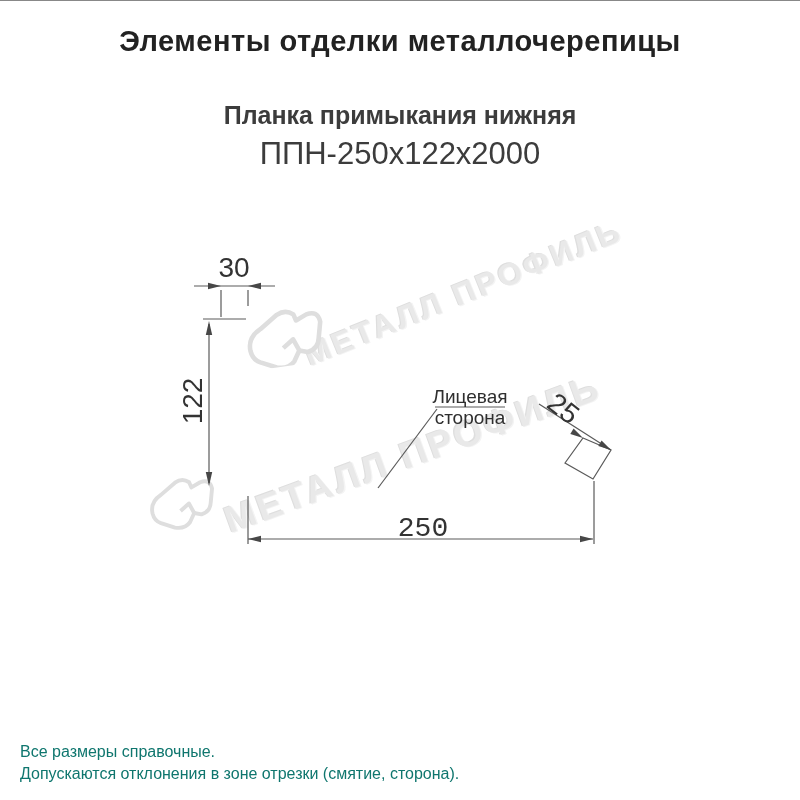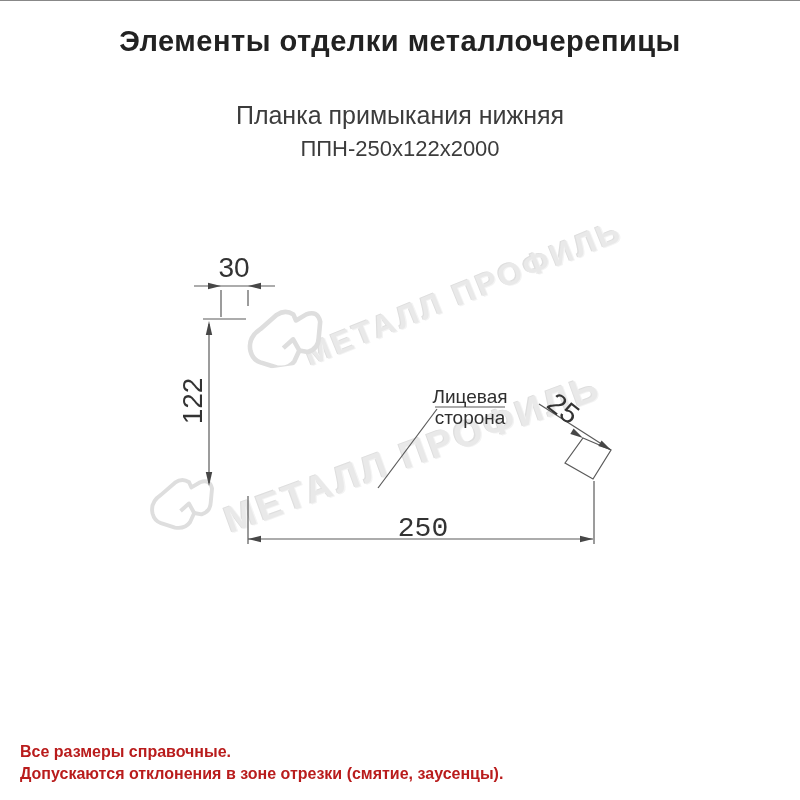--- a/index.html
+++ b/index.html
@@ -7,25 +7,25 @@
     position:relative;width:800px;height:800px;background:#ffffff;overflow:hidden;
     font-family:"Liberation Sans","DejaVu Sans",sans-serif;margin:1px auto;
   }
   .abs{position:absolute;}
   .title{
     left:0;top:24px;width:800px;text-align:center;
     font-size:29px;font-weight:bold;color:#222;letter-spacing:0.5px;
   }
   .subtitle1{
     left:0;top:100px;width:800px;text-align:center;
-    font-size:25px;font-weight:normal;color:#3c3c3c;
+    font-size:25px;font-weight:bold;color:#3c3c3c;
   }
   .subtitle2{
     left:0;top:135px;width:800px;text-align:center;
-    font-size:22px;font-weight:normal;color:#3c3c3c;
+    font-size:31px;font-weight:normal;color:#3c3c3c;
   }
   
   .wm-text{
     font-weight:bold;font-size:31px;letter-spacing:3px;color:#e9e9e9;
     text-shadow:1px 1px 0 #f4f4f4,-1px -1px 0 #dedede;
     white-space:nowrap;transform-origin:0 50%;
   }
   .wm1{left:306px;top:338px;transform:rotate(-22deg);}
   .wm2{left:226px;top:500px;font-size:37px;transform:rotate(-20deg);}
   .wm-logo{transform-origin:50% 50%;}
@@ -40,21 +40,21 @@
   }
   .dim-20{left:234px;top:267px;}
   .dim-122{left:193px;top:400px;transform:translate(-50%,-50%) rotate(-90deg);}
   .dim-250{left:423px;top:527px;font-family:Liberation Mono, monospace;}
   .dim-25{left:563px;top:408px;transform:translate(-50%,-50%) rotate(38deg);}
   .face-label{
     left:400px;top:385px;width:140px;text-align:center;
     font-size:19px;line-height:21px;color:#2f2f2f;
   }
   .note{
-    left:20px;color:#b91c1c;font-size:16px;font-weight:bold;
+    left:20px;color:#0f766e;font-size:16px;
   }
   .note1{top:742px;}
   .note2{top:764px;}
 </style>
 </head>
 <body>
 
 <div class="page">
 
   <div class="abs title">Элементы отделки металлочерепицы</div>
@@ -117,15 +117,15 @@
   <div class="abs dim dim-122">122</div>
   <div class="abs dim dim-250">250</div>
   <div class="abs dim dim-25">25</div>
 
   <div class="abs face-label">
     <div>Лицевая</div>
     <div>сторона</div>
   </div>
 
   <div class="abs note note1">Все размеры справочные.</div>
-  <div class="abs note note2">Допускаются отклонения в зоне отрезки (смятие, заусенцы).</div>
+  <div class="abs note note2">Допускаются отклонения в зоне отрезки (смятие, сторона).</div>
 
 </div>
 
 </body></html>

